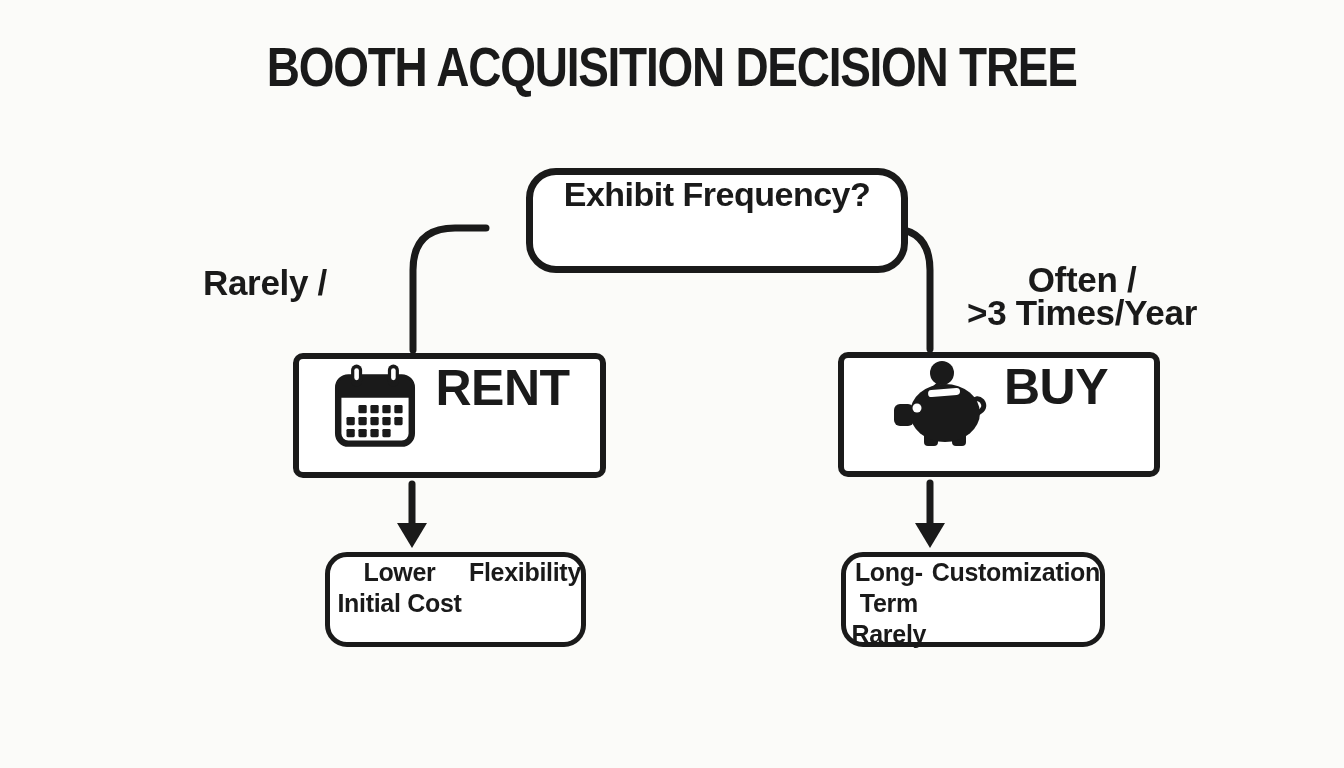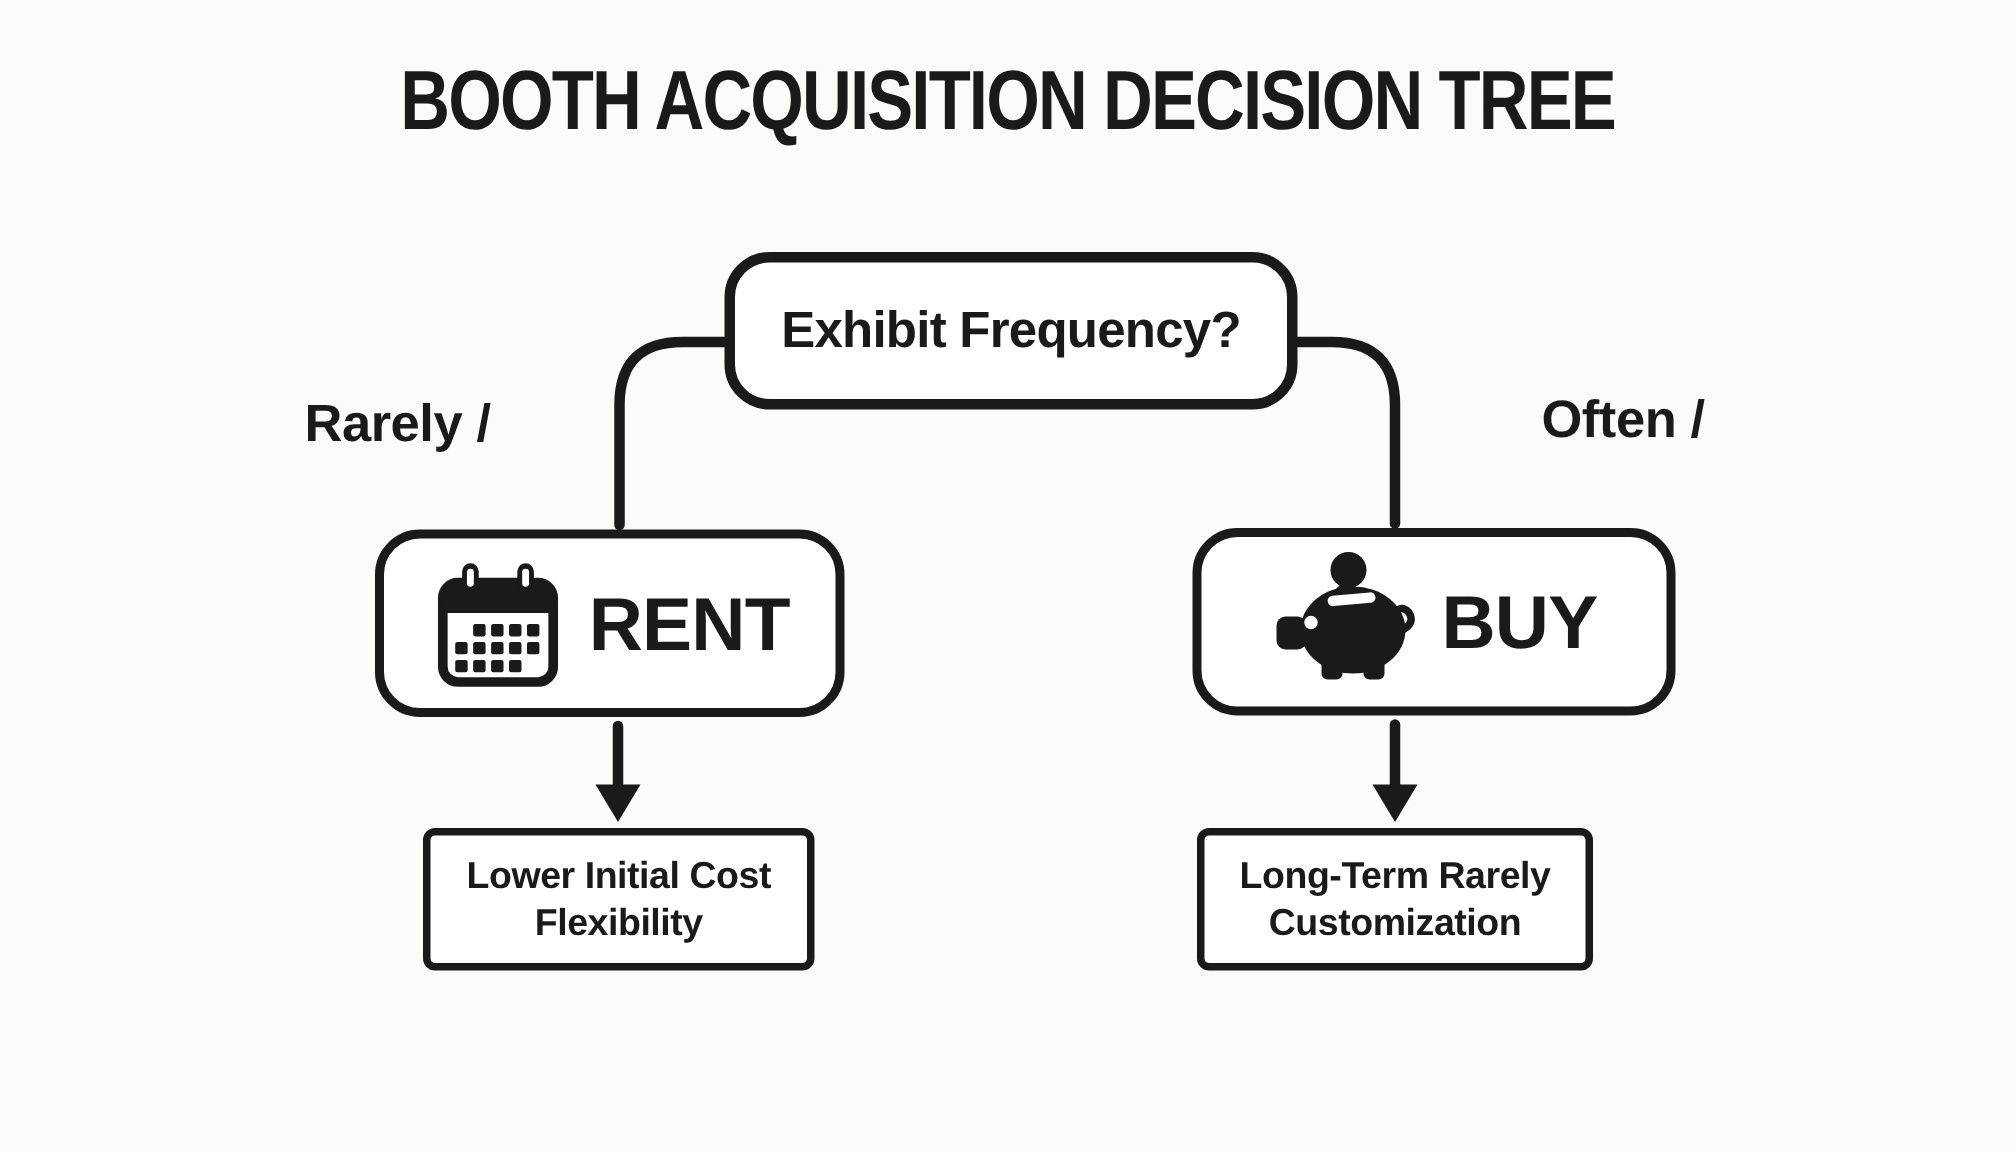--- a/index.html
+++ b/index.html
@@ -30,37 +30,37 @@
 
   
   .wires{position:absolute;left:0;top:0;width:1344px;height:768px;pointer-events:none;}
   .wires path{stroke:var(--ink);stroke-width:7;fill:none;stroke-linecap:round;}
   .wires polygon{fill:var(--ink);}
 
   
   .node{
     position:absolute;background:var(--box-fill);
     border:6px solid var(--ink);
-    display:flex;align-items:center;justify-content:center;
+    display:flex;align-items:flex-start;justify-content:center;margin-left:43px;
   }
   .root-node{
     left:483px;top:168px;width:382px;height:105px;
     border-width:7px;border-radius:30px;
   }
   .root-node .q{font-size:34px;font-weight:800;letter-spacing:-0.5px;}
 
-  .option-node{border-radius:30px;gap:14px;}
+  .option-node{border-radius:10px;gap:14px;}
   .rent-node{left:250px;top:353px;width:313px;height:125px;}
   .buy-node{left:795px;top:352px;width:322px;height:125px;}
   .option-label{font-size:50px;font-weight:800;letter-spacing:-0.5px;}
   .option-icon{flex:0 0 auto;display:block;}
 
   .outcome-node{
-    border-width:5px;border-radius:8px;
-    flex-direction:column;line-height:31px;
+    border-width:5px;border-radius:22px;
+    flex-direction:row;line-height:31px;
     text-align:center;
   }
   .outcome-left{left:282px;top:552px;width:261px;height:95px;}
   .outcome-right{left:798px;top:552px;width:264px;height:95px;}
   .outcome-node div{font-size:25px;font-weight:700;letter-spacing:-0.3px;}
 
   
   .cond{
     position:absolute;width:300px;text-align:center;
     font-size:35px;font-weight:700;line-height:33px;letter-spacing:-0.3px;
@@ -88,20 +88,21 @@
 
   <div class="node root-node">
     <div class="q">Exhibit Frequency?</div>
   </div>
 
   <div class="cond cond-left">
     <div>Rarely /</div>
   </div>
   <div class="cond cond-right">
     <div>Often /</div>
+    <div>&gt;3 Times/Year</div>
   </div>
 
   <div class="node option-node rent-node">
     <svg class="option-icon" width="92" height="92" viewBox="0 0 100 100" aria-hidden="true">
       <rect x="10" y="20" width="80" height="72" rx="11" fill="#ffffff" stroke="#1a1a1a" stroke-width="7"></rect>
       <path d="M 10 31 Q 10 20 21 20 H 79 Q 90 20 90 31 V 42 H 10 Z" fill="#1a1a1a"></path>
       <rect x="24" y="6" width="12" height="24" rx="6" fill="#1a1a1a"></rect>
       <rect x="64" y="6" width="12" height="24" rx="6" fill="#1a1a1a"></rect>
       <rect x="27.5" y="10" width="5" height="13" rx="2.5" fill="#ffffff"></rect>
       <rect x="67.5" y="10" width="5" height="13" rx="2.5" fill="#ffffff"></rect>

